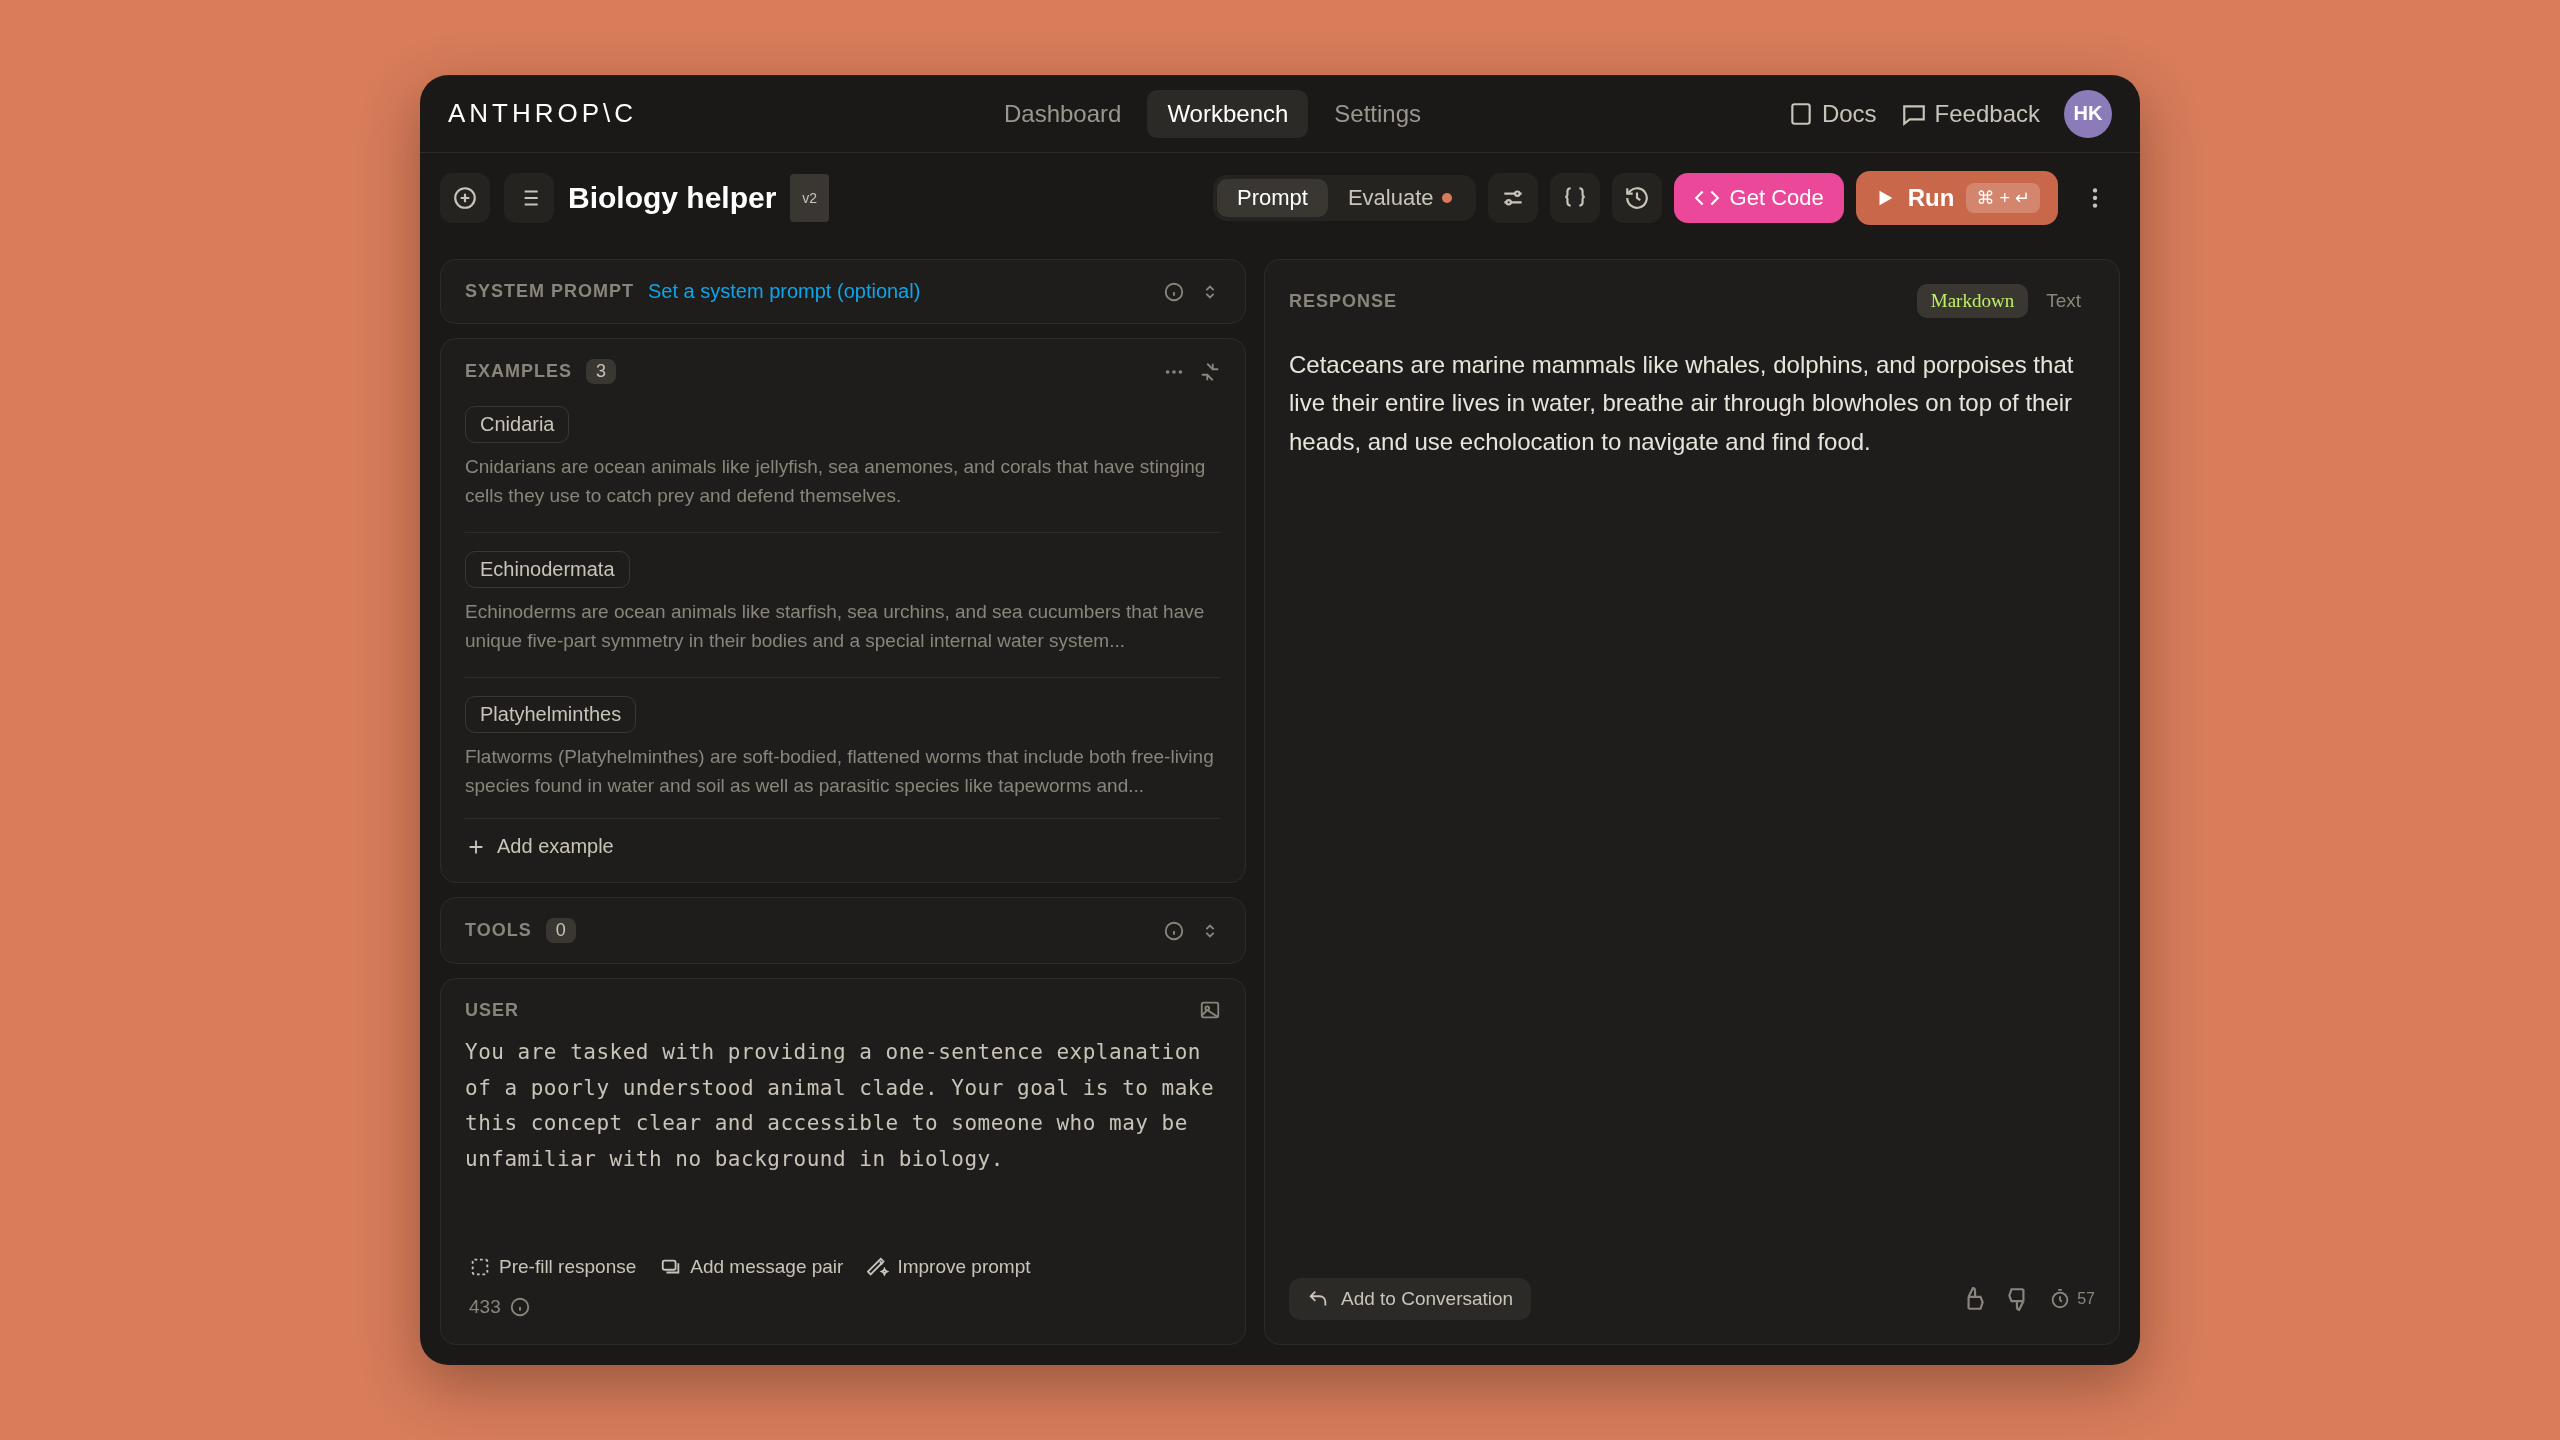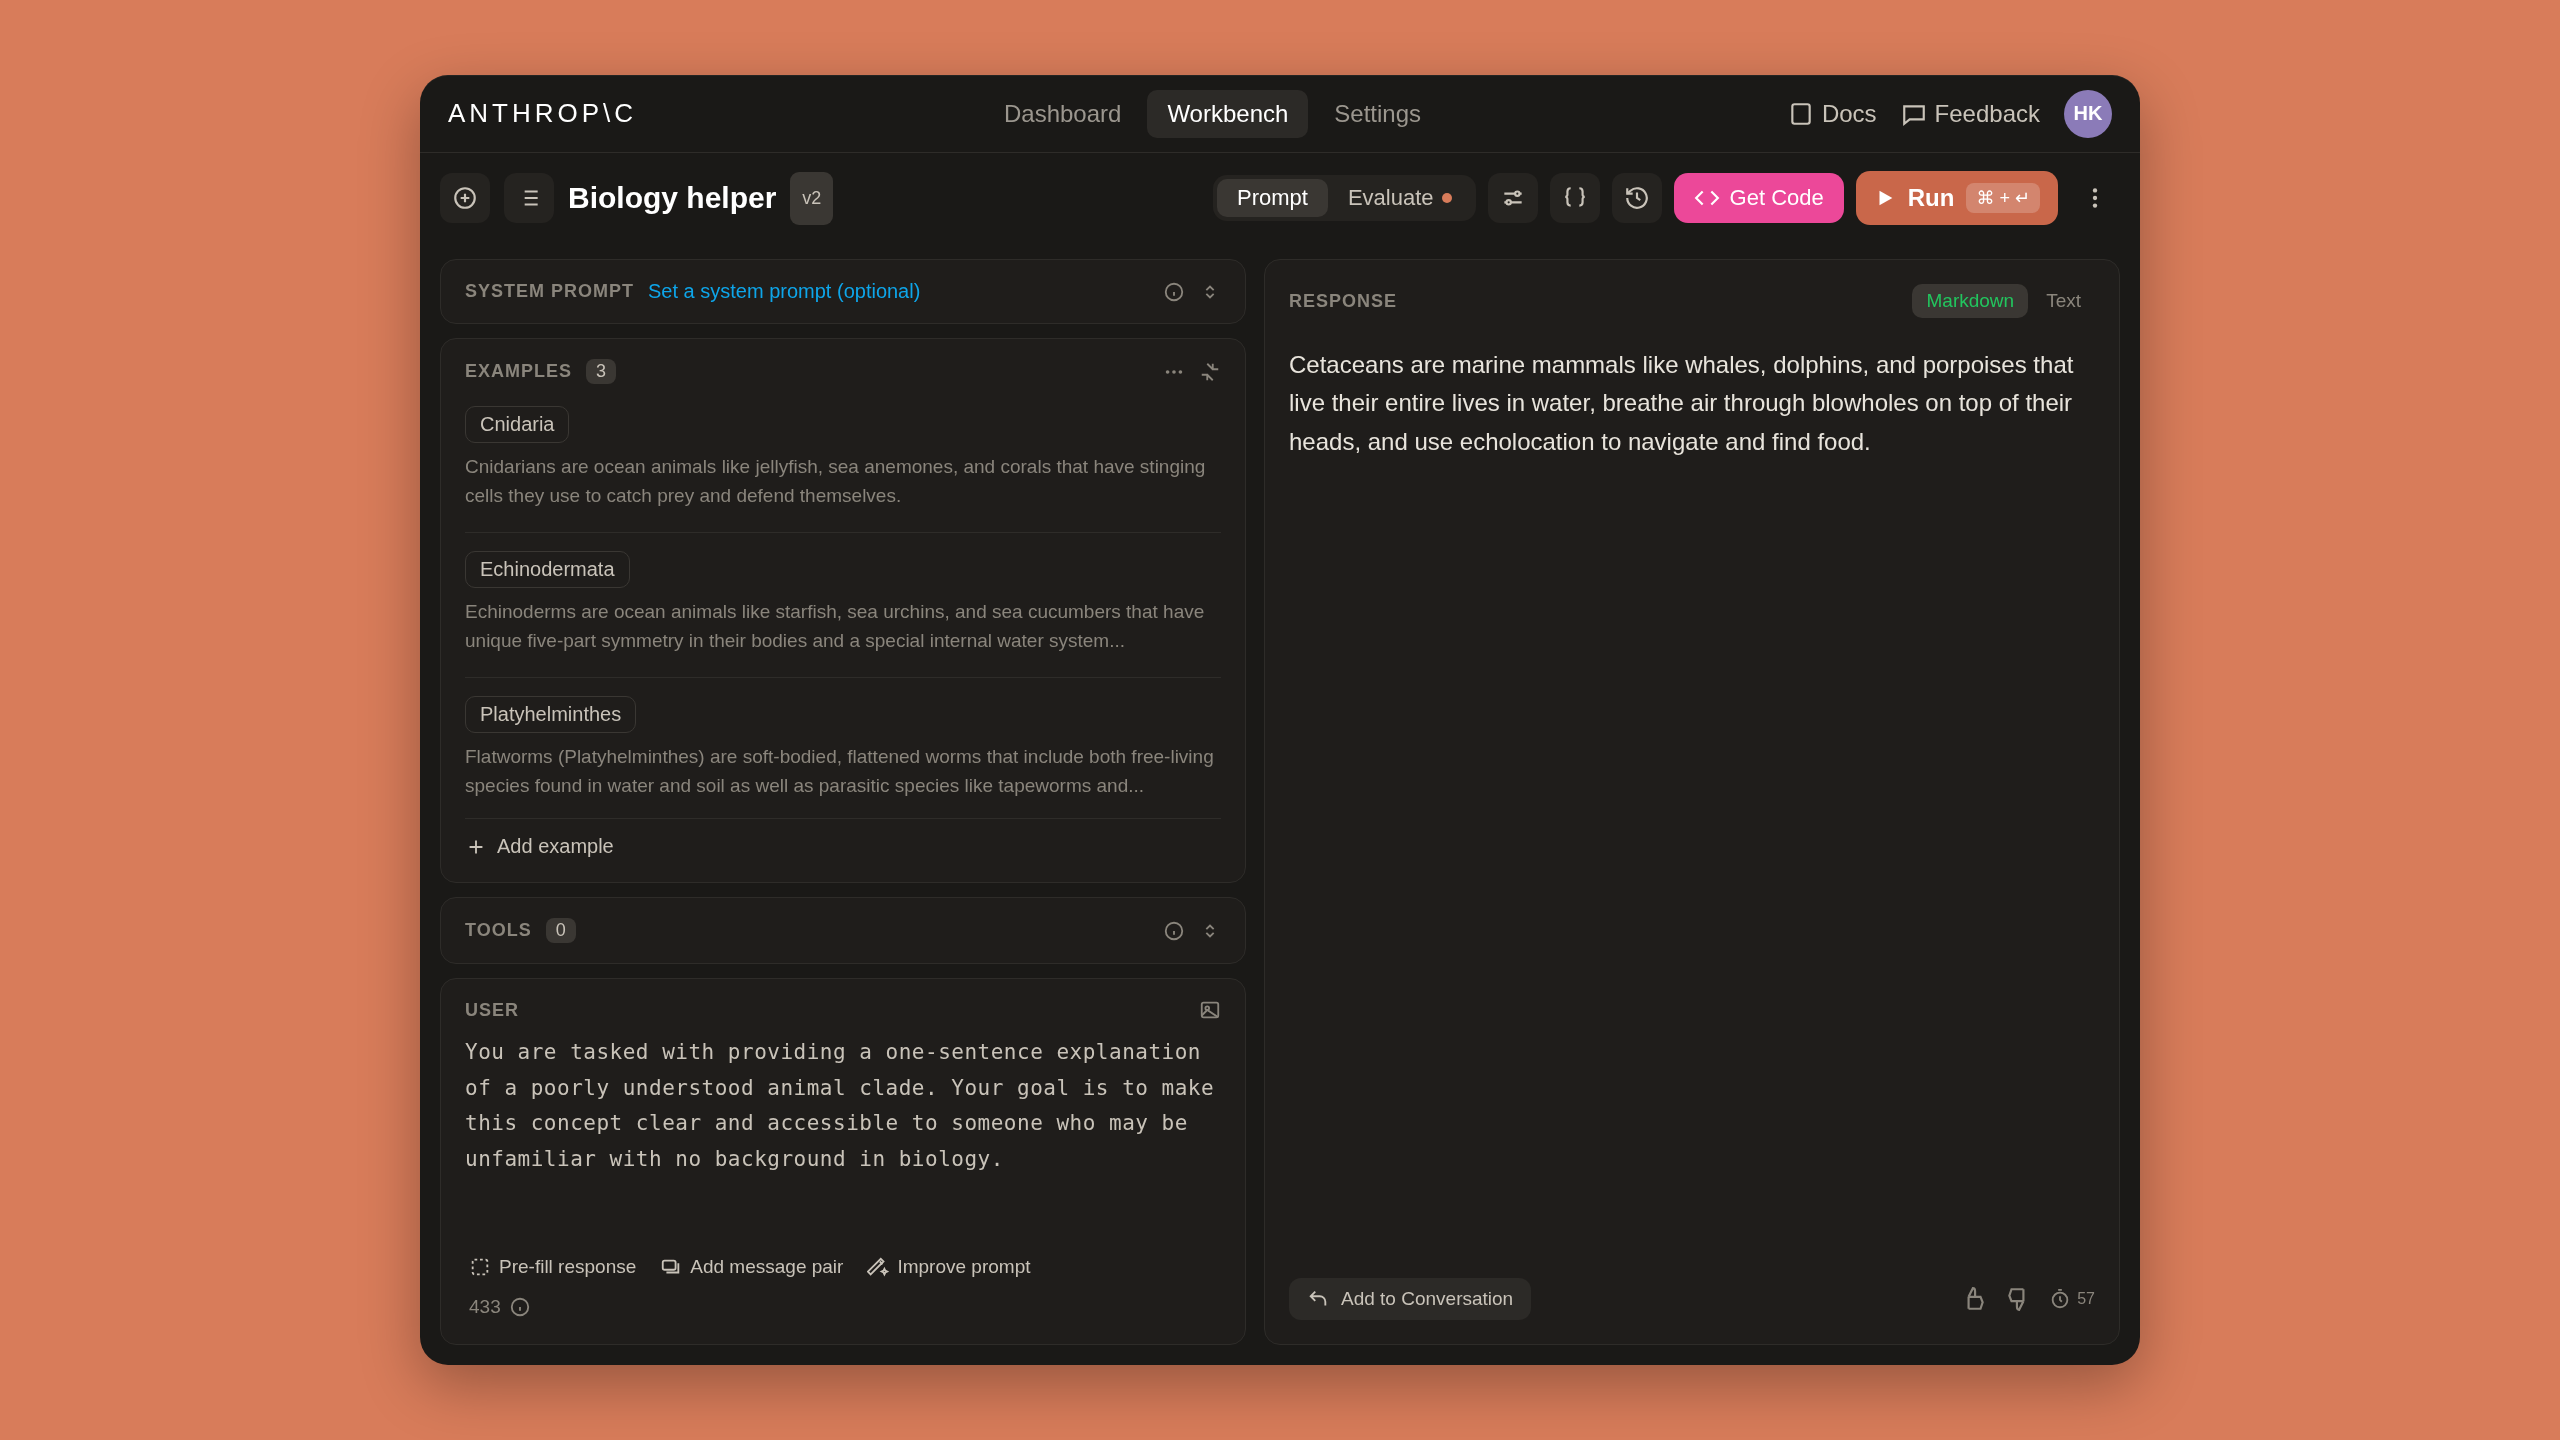--- a/index.html
+++ b/index.html
@@ -102,22 +102,22 @@
     }
     .page-title {
       color: #fff;
       font-size: 30px;
       font-weight: 600;
     }
     .version-badge {
       background: #3a3733;
       color: #c9c3b9;
       padding: 16px 12px;
-      border-radius: 9px;
-      font-size: 18px;
+      border-radius: 4px;
+      font-size: 14px;
     }
     .toolbar-right {
       margin-left: auto;
       display: flex;
       align-items: center;
       gap: 12px;
     }
     .pill-group {
       display: flex;
       background: #252320;
@@ -310,21 +310,22 @@
     }
     .view-btn {
       padding: 6px 14px;
       border-radius: 10px;
       font-size: 19px;
       color: #8a857c;
       cursor: pointer;
     }
     .view-btn.active {
       background: #3a3733;
-      color: #22c55e;
+      color: #bef264;
+      font-family: Liberation Serif, serif;
     }
     .response-text {
       color: #e8e4dc;
       font-size: 24px;
       line-height: 1.6;
       margin-top: 28px;
     }
     .response-footer {
       margin-top: auto;
       display: flex;

